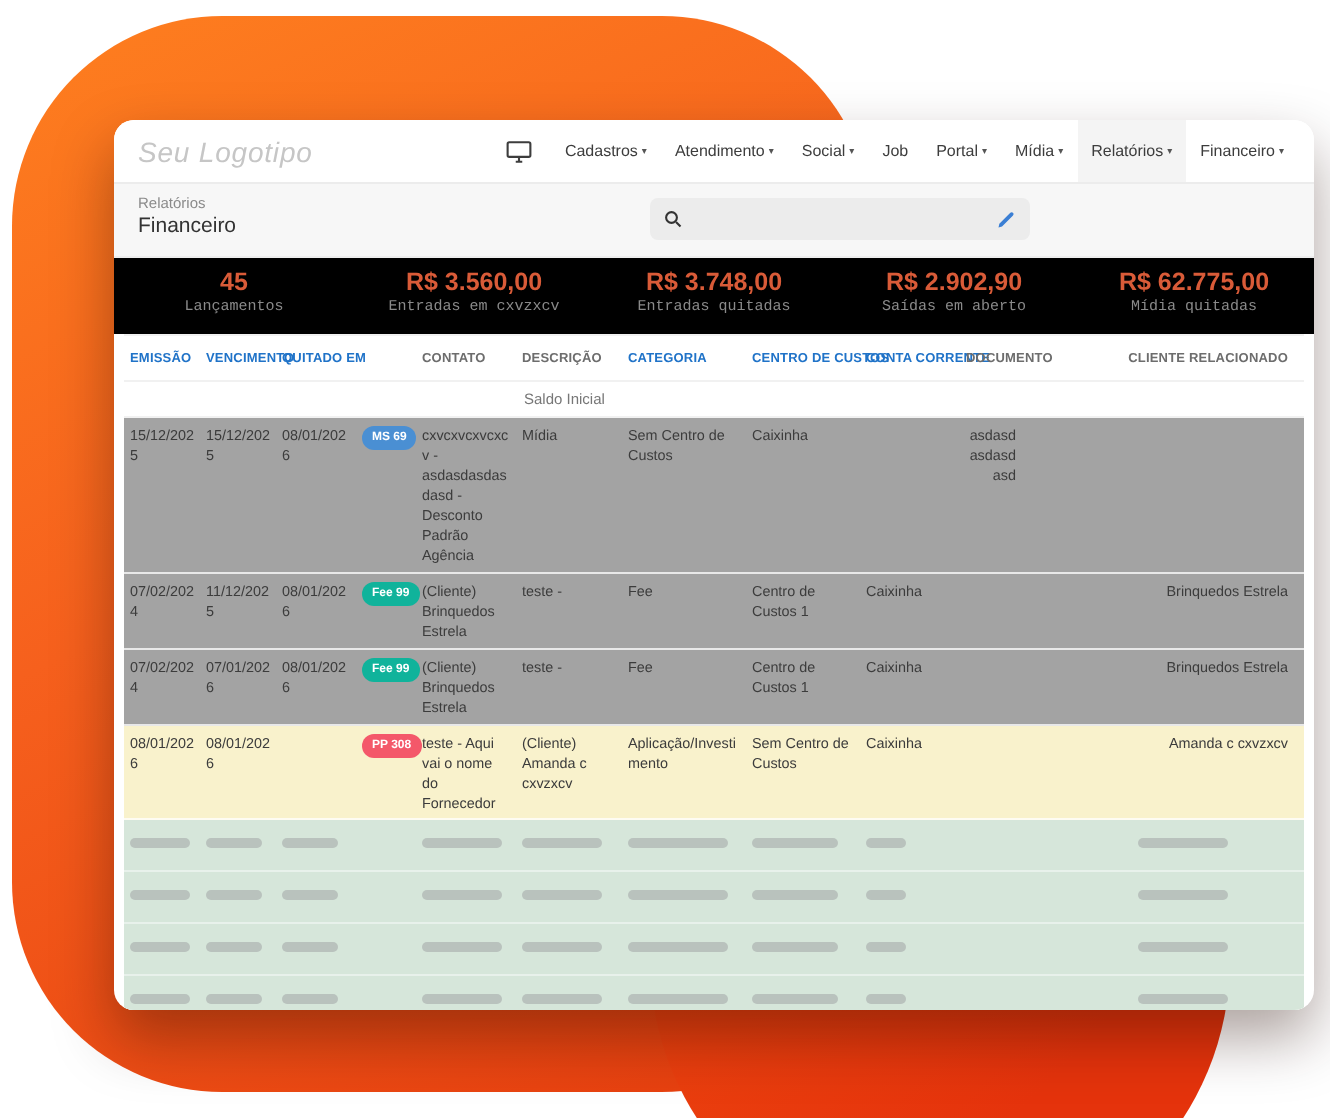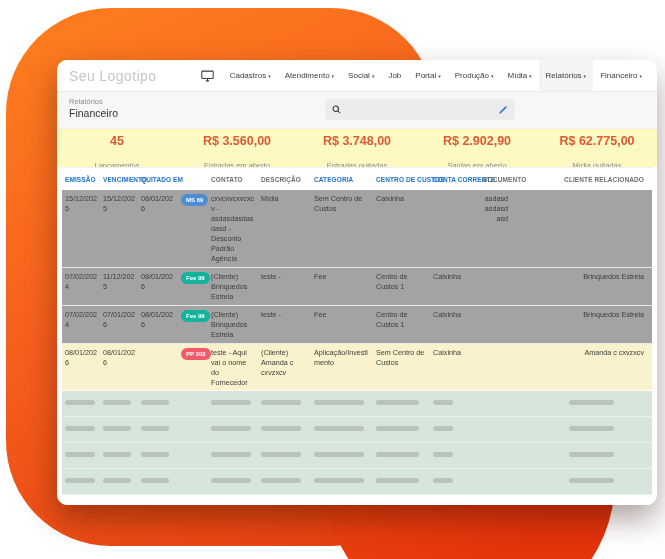--- a/index.html
+++ b/index.html
@@ -25,42 +25,42 @@
   .card{
     position:absolute;left:57px;top:60px;width:600px;height:445px;
     background:#fff;border-radius:10px;overflow:hidden;
     box-shadow:0 14px 30px rgba(40,10,0,.38);
     display:flex;flex-direction:column;
   }
 
   
   .navbar{height:31px;flex:0 0 auto;display:flex;align-items:center;
     padding:0 8px 0 12px;border-bottom:1px solid #ececec;background:#fff;}
-  .logo{color:#c6c6c6;font-size:14px;letter-spacing:.4px;white-space:nowrap;}
+  .logo{color:#c6c6c6;font-size:14px;letter-spacing:.4px;white-space:nowrap;font-style:italic;}
   .nav-items{margin-left:auto;display:flex;align-items:stretch;height:100%;}
   .monitor{display:flex;align-items:center;padding:0 9px;cursor:pointer;}
   .nav-item{font-size:8px;color:#3d3d3d;padding:0 7px;display:flex;align-items:center;gap:2px;cursor:pointer;white-space:nowrap;}
   .nav-item.active{background:#f4f4f4;}
   .caret{font-size:5px;color:#555;line-height:1;margin-top:1px;}
 
   
   .subheader{height:36px;flex:0 0 auto;background:#f7f7f7;position:relative;border-bottom:1px solid #eeeeee;}
   .breadcrumb{position:absolute;left:12px;top:5px;}
   .crumb-section{font-size:7.5px;color:#8b8b8b;}
   .crumb-page{font-size:10.5px;color:#333;margin-top:1px;}
   .searchbox{position:absolute;left:268px;top:7px;width:190px;height:21px;
     background:#ececec;border-radius:4px;display:flex;align-items:center;padding:0 7px;box-sizing:border-box;}
   .searchbox input{flex:1;border:none;background:transparent;outline:none;font-size:8px;
     font-family:"Liberation Sans",sans-serif;color:#444;min-width:0;}
 
   
-  .stats{height:38px;flex:0 0 auto;display:flex;background:#fef9c3;}
+  .stats{height:38px;flex:0 0 auto;display:flex;background:#000000;}
   .stat{flex:1;text-align:center;padding-top:5px;}
   .stat-value{color:#d95b38;font-size:12.5px;font-weight:bold;}
-  .stat-label{color:#8a8a8a;font-size:7.5px;margin-top:13px;}
+  .stat-label{color:#8a8a8a;font-size:7.5px;margin-top:2px;font-family:Liberation Mono, monospace;}
 
   
   .table{margin:0 5px;flex:1;overflow:hidden;background:#fff;border-top:1px solid #f1f1f1;}
   .gridrow{display:grid;grid-template-columns:38px 38px 40px 30px 50px 53px 62px 57px 50px 36px 1fr;}
   .thead{height:22px;align-items:center;background:#fff;}
   .th{font-size:6.5px;font-weight:bold;color:#6d6d6d;padding:0 2px 0 3px;letter-spacing:.1px;
     white-space:nowrap;overflow:visible;cursor:pointer;}
   .th.emph{color:#2073c8;}
   .th.col-cliente{text-align:right;padding-right:8px;}
   .saldo-row{height:17px;display:flex;align-items:center;border-top:1px solid #f1f1f1;
@@ -111,24 +111,20 @@
             <span class="caret">▾</span>
           </div>
           <div class="nav-item">
             <span>Job</span>
           </div>
           <div class="nav-item">
             <span>Portal</span>
             <span class="caret">▾</span>
           </div>
           <div class="nav-item">
-            <span>Produção</span>
-            <span class="caret">▾</span>
-          </div>
-          <div class="nav-item">
             <span>Mídia</span>
             <span class="caret">▾</span>
           </div>
           <div class="nav-item active">
             <span>Relatórios</span>
             <span class="caret">▾</span>
           </div>
           <div class="nav-item">
             <span>Financeiro</span>
             <span class="caret">▾</span>
@@ -154,21 +150,21 @@
     </div>
 
     <div class="stats">
 
     <div class="stat">
           <div class="stat-value">45</div>
           <div class="stat-label">Lançamentos</div>
         </div>
         <div class="stat">
           <div class="stat-value">R$ 3.560,00</div>
-          <div class="stat-label">Entradas em aberto</div>
+          <div class="stat-label">Entradas em cxvzxcv</div>
         </div>
         <div class="stat">
           <div class="stat-value">R$ 3.748,00</div>
           <div class="stat-label">Entradas quitadas</div>
         </div>
         <div class="stat">
           <div class="stat-value">R$ 2.902,90</div>
           <div class="stat-label">Saídas em aberto</div>
         </div>
         <div class="stat">
@@ -185,20 +181,23 @@
           <div class="th emph">QUITADO EM</div>
           <div class="th"></div>
           <div class="th">CONTATO</div>
           <div class="th">DESCRIÇÃO</div>
           <div class="th emph">CATEGORIA</div>
           <div class="th emph">CENTRO DE CUSTOS</div>
           <div class="th emph">CONTA CORRENTE</div>
           <div class="th">DOCUMENTO</div>
           <div class="th col-cliente">CLIENTE RELACIONADO</div>
         </div>
+      <div class="saldo-row">
+        <span>Saldo Inicial</span>
+      </div>
       <div id="tbody">
 
       <div class="gridrow row green" style="min-height: 52px;">
             <div class="cell">15/12/2025</div>
             <div class="cell">15/12/2025</div>
             <div class="cell">08/01/2026</div>
             <div class="cell"><span class="badge blue">MS 69</span></div>
             <div class="cell">cxvcxvcxvcxcv - asdasdasdasdasd - Desconto Padrão Agência</div>
             <div class="cell">Mídia</div>
             <div class="cell">Sem Centro de Custos</div>

